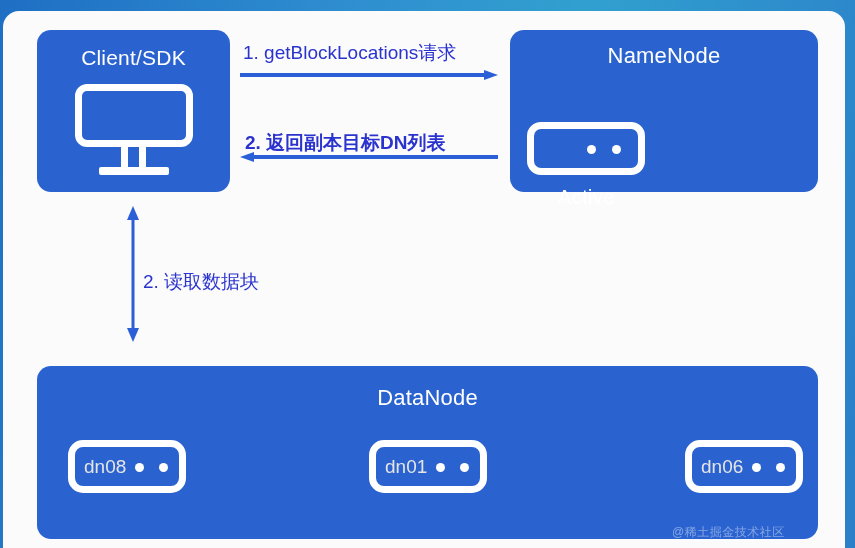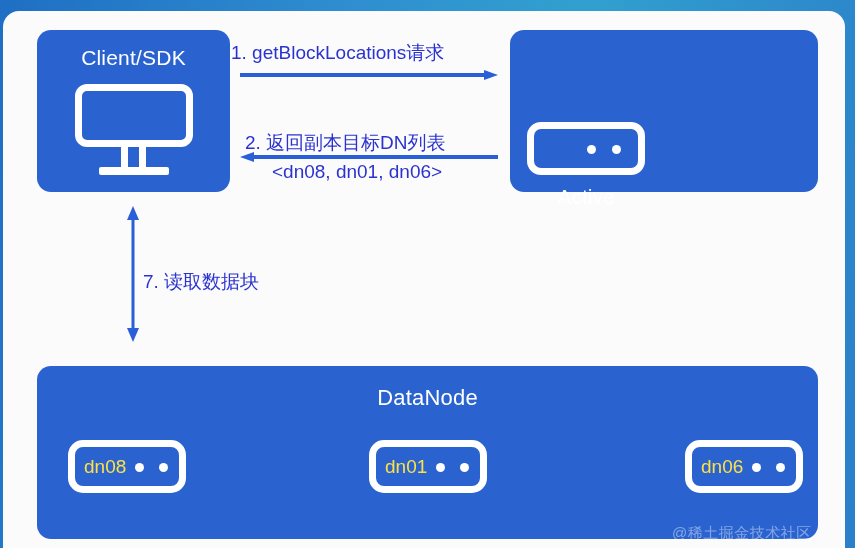--- a/index.html
+++ b/index.html
@@ -164,21 +164,21 @@
     height: 53px;
     border: 7px solid #ffffff;
     border-radius: 15px;
     box-sizing: border-box;
   }
   .dn-chip .dn-name {
     position: absolute;
     left: 9px;
     top: 50%;
     transform: translateY(-50%);
-    color: #fde047;
+    color: #e5e5e5;
     font-size: 19px;
     white-space: nowrap;
   }
   .dn-chip .dot {
     position: absolute;
     top: 50%;
     width: 9px;
     height: 9px;
     margin-top: -4px;
     border-radius: 50%;
@@ -192,30 +192,30 @@
   #dn-chip-2 { left: 648px; border-radius: 15px; }
 
   
   .flow-text {
     position: absolute;
     color: #2b33cf;
     white-space: nowrap;
     font-size: 19px;
   }
 
-  #msg1-text { left: 231px; top: 40px; }
+  #msg1-text { left: 243px; top: 40px; }
   #msg1-arrow {
     position: absolute;
     left: 240px;
     top: 70px;
     width: 258px;
     height: 10px;
   }
 
-  #msg2-text { left: 245px; top: 130px; }
+  #msg2-text { left: 245px; top: 130px; font-weight: bold; }
   #msg2-sub  { left: 272px; top: 161px; }
   #msg2-arrow {
     position: absolute;
     left: 240px;
     top: 152px;
     width: 258px;
     height: 10px;
   }
 
   #msg3-text { left: 143px; top: 269px; }
@@ -226,21 +226,21 @@
     width: 14px;
     height: 136px;
   }
 
   
   #watermark {
     position: absolute;
     left: 672px;
     top: 524px;
     color: rgba(255,255,255,0.42);
-    font-size: 15px;
+    font-size: 12px;
     white-space: nowrap;
     letter-spacing: .5px;
   }
 </style>
 </head>
 <body>
 
 <div id="stage">
 
   <div id="card"></div>
@@ -249,20 +249,21 @@
     <div class="node-title">Client/SDK</div>
     <div class="monitor">
       <div class="monitor-screen"></div>
       <div class="monitor-neck-l"></div>
       <div class="monitor-neck-r"></div>
       <div class="monitor-base"></div>
     </div>
   </div>
 
   <div class="node-box" id="namenode-box">
+    <div class="node-title">NameNode</div>
 
     <div class="nn-slot left">
       <div class="server-chip">
         <span class="dot d1"></span>
         <span class="dot d2"></span>
       </div>
       <div class="nn-label">Active</div>
     </div>
 
   </div>
@@ -293,24 +294,23 @@
   <svg id="msg1-arrow" viewBox="0 0 258 10">
     <line x1="0" y1="5" x2="246" y2="5" stroke="#2b5fd8" stroke-width="4"></line>
     <polygon points="258,5 244,0 244,10" fill="#2b5fd8"></polygon>
   </svg>
 
   <div class="flow-text" id="msg2-text">2. 返回副本目标DN列表</div>
   <svg id="msg2-arrow" viewBox="0 0 258 10">
     <line x1="12" y1="5" x2="258" y2="5" stroke="#2b5fd8" stroke-width="4"></line>
     <polygon points="0,5 14,0 14,10" fill="#2b5fd8"></polygon>
   </svg>
-  <div class="flow-text" id="msg2-sub">&lt;dn08, dn01, dn06&gt;</div>
 
   <svg id="msg3-arrow" viewBox="0 0 14 136">
     <line x1="7" y1="12" x2="7" y2="124" stroke="#2b5fd8" stroke-width="3"></line>
     <polygon points="7,0 1,14 13,14" fill="#2b5fd8"></polygon>
     <polygon points="7,136 1,122 13,122" fill="#2b5fd8"></polygon>
   </svg>
-  <div class="flow-text" id="msg3-text">7. 读取数据块</div>
+  <div class="flow-text" id="msg3-text">2. 读取数据块</div>
 
   <div id="watermark">@稀土掘金技术社区</div>
 
 </div>
 
 </body></html>

